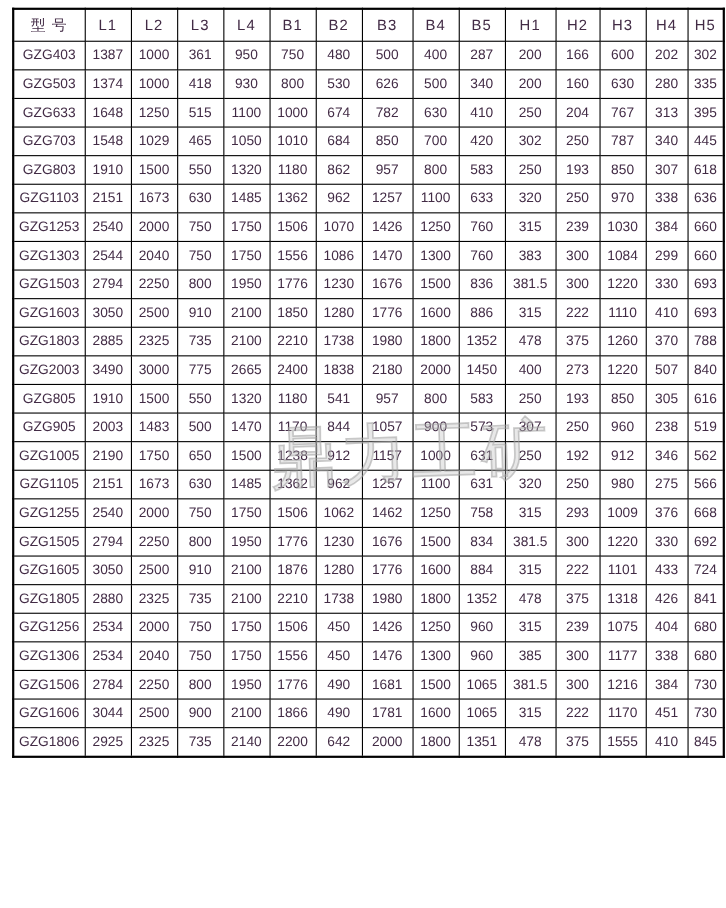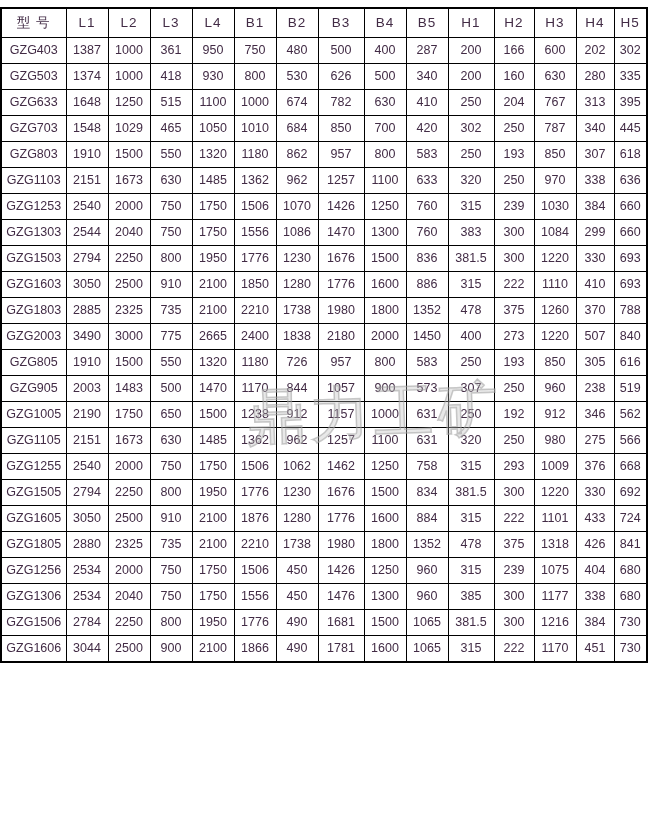--- a/index.html
+++ b/index.html
@@ -8,21 +8,21 @@
     --bg-color:#ffffff;
     --wm-color:#b8b8b8;
   }
   html,body{margin:0;padding:0;}
   body{
     width:660px;height:825px;position:relative;overflow:hidden;
     background:var(--bg-color);
     font-family:"Liberation Sans","DejaVu Sans",sans-serif;
   }
   table.spec{
-    position:absolute;left:0;top:7px;
+    position:absolute;left:11px;top:7px;
     border-collapse:collapse;table-layout:fixed;
     border:2px solid var(--border-color);
     background:var(--bg-color);
   }
   table.spec th, table.spec td{
     border:1px solid var(--border-color);
     text-align:center;vertical-align:middle;
     padding:0;margin:0;
     font-size:12.5px;font-weight:normal;
     color:var(--text-color);
@@ -289,21 +289,21 @@
         <td>507</td>
         <td>840</td>
       </tr>
       <tr>
         <td>GZG805</td>
         <td>1910</td>
         <td>1500</td>
         <td>550</td>
         <td>1320</td>
         <td>1180</td>
-        <td>726</td>
+        <td>541</td>
         <td>957</td>
         <td>800</td>
         <td>583</td>
         <td>250</td>
         <td>193</td>
         <td>850</td>
         <td>305</td>
         <td>616</td>
       </tr>
       <tr>
@@ -486,16 +486,33 @@
         <td>490</td>
         <td>1781</td>
         <td>1600</td>
         <td>1065</td>
         <td>315</td>
         <td>222</td>
         <td>1170</td>
         <td>451</td>
         <td>730</td>
       </tr>
+      <tr>
+        <td>GZG1806</td>
+        <td>2925</td>
+        <td>2325</td>
+        <td>735</td>
+        <td>2140</td>
+        <td>2200</td>
+        <td>642</td>
+        <td>2000</td>
+        <td>1800</td>
+        <td>1351</td>
+        <td>478</td>
+        <td>375</td>
+        <td>1555</td>
+        <td>410</td>
+        <td>845</td>
+      </tr>
     </tbody>
 </table>
 
 <div class="watermark">鼎力工矿</div>
 
 </body></html>

